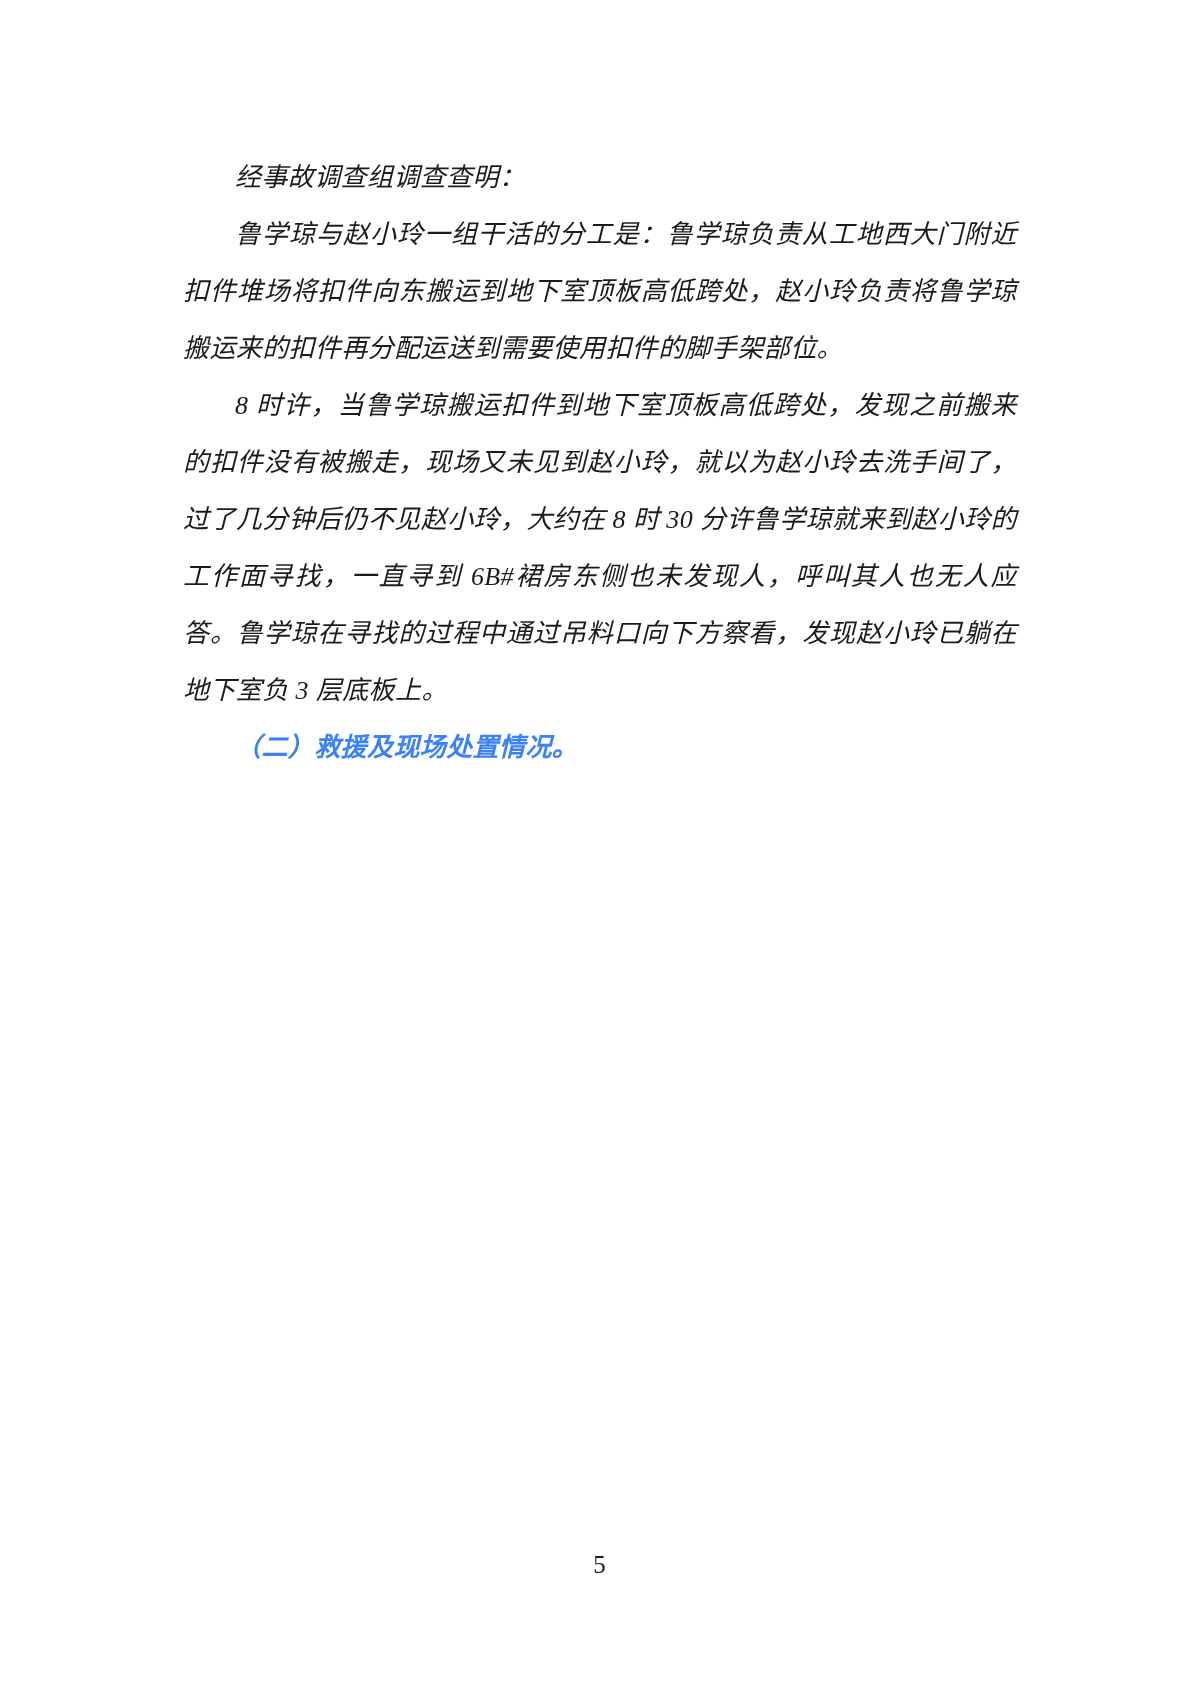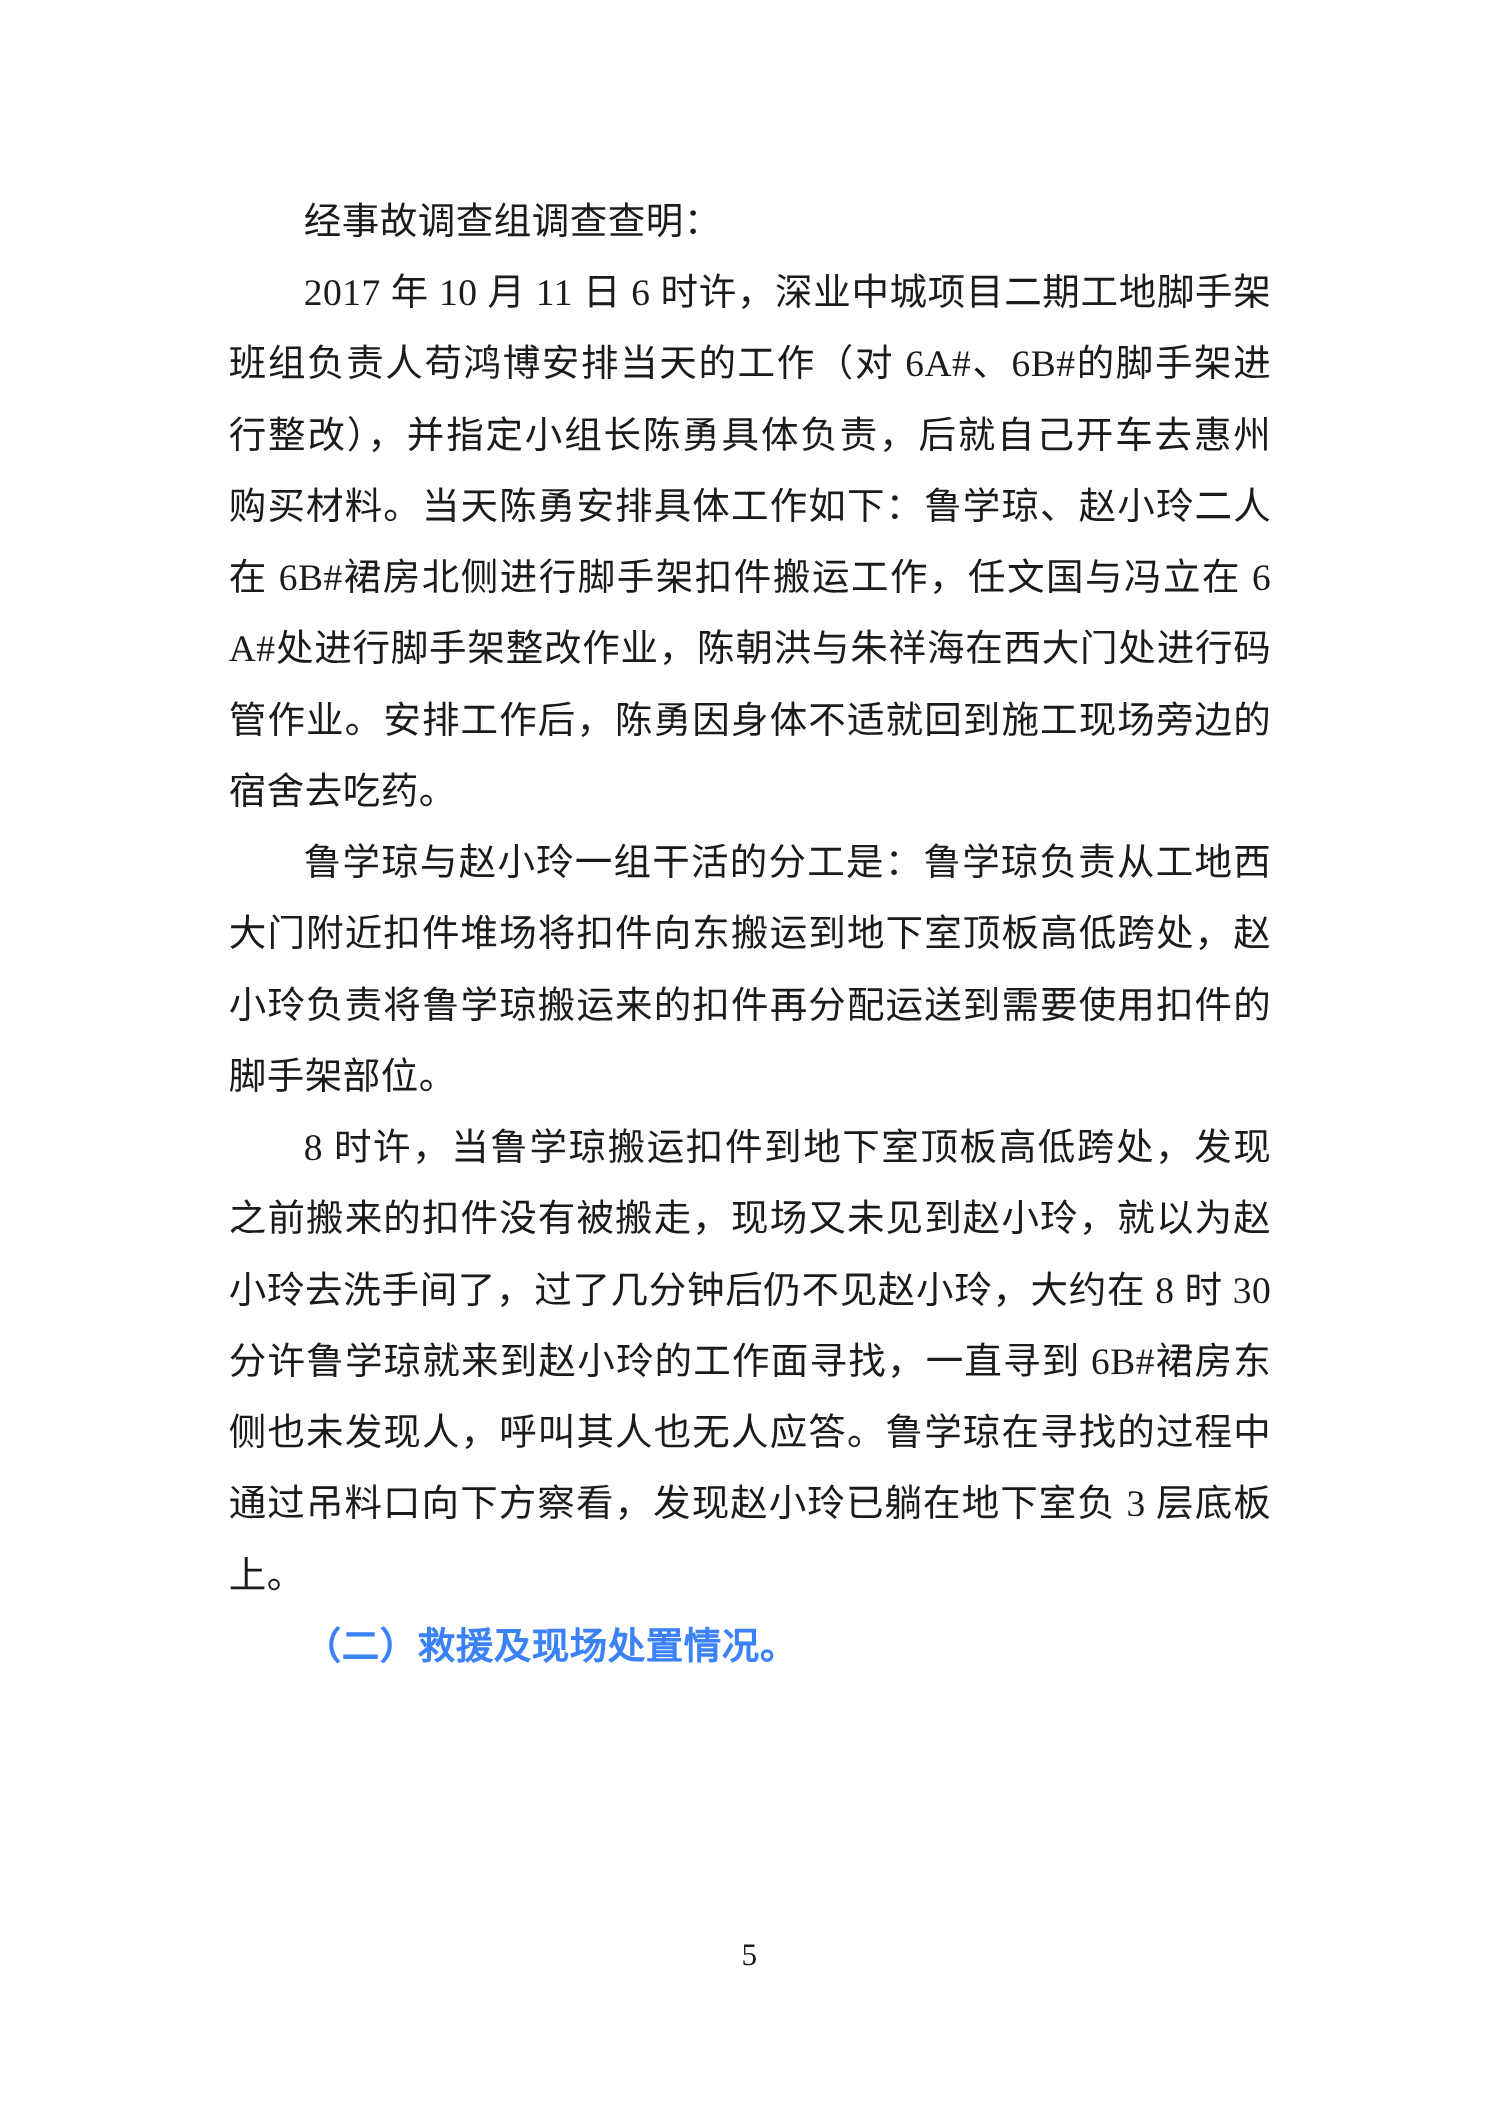--- a/index.html
+++ b/index.html
@@ -21,29 +21,30 @@
   }
   .page-content {
     position: absolute;
     left: 183px;
     top: 149px;
     width: 834px;
   }
   .para {
     margin: 0;
     padding: 0;
-    font-size: 30px;
+    font-size: 26px;
     line-height: 57px;
     color: #1b1b1b;
     text-align: justify;
     text-justify: inter-ideograph;
     text-indent: 2em;
     word-break: break-all;
     letter-spacing: 0.4px;
     font-family: "Liberation Serif", serif;
+    font-style: italic;
   }
   .para.bold {
     font-weight: 700;
     color: #3b82f6;
   }
   .page-number {
     position: absolute;
     top: 1550px;
     left: 0;
     width: 100%;
@@ -53,20 +54,19 @@
     color: #1b1b1b;
     font-family: "Liberation Serif", serif;
   }
 </style>
 </head>
 <body>
 
 <div class="page">
   <div class="page-content">
     <p class="para">经事故调查组调查查明：</p>
-    <p class="para">2017 年 10 月 11 日 6 时许，深业中城项目二期工地脚手架班组负责人苟鸿博安排当天的工作（对 6A#、6B#的脚手架进行整改），并指定小组长陈勇具体负责，后就自己开车去惠州购买材料。当天陈勇安排具体工作如下：鲁学琼、赵小玲二人在 6B#裙房北侧进行脚手架扣件搬运工作，任文国与冯立在 6A#处进行脚手架整改作业，陈朝洪与朱祥海在西大门处进行码管作业。安排工作后，陈勇因身体不适就回到施工现场旁边的宿舍去吃药。</p>
     <p class="para">鲁学琼与赵小玲一组干活的分工是：鲁学琼负责从工地西大门附近扣件堆场将扣件向东搬运到地下室顶板高低跨处，赵小玲负责将鲁学琼搬运来的扣件再分配运送到需要使用扣件的脚手架部位。</p>
     <p class="para">8 时许，当鲁学琼搬运扣件到地下室顶板高低跨处，发现之前搬来的扣件没有被搬走，现场又未见到赵小玲，就以为赵小玲去洗手间了，过了几分钟后仍不见赵小玲，大约在 8 时 30 分许鲁学琼就来到赵小玲的工作面寻找，一直寻到 6B#裙房东侧也未发现人，呼叫其人也无人应答。鲁学琼在寻找的过程中通过吊料口向下方察看，发现赵小玲已躺在地下室负 3 层底板上。</p>
     <p class="para bold">（二）救援及现场处置情况。</p>
   </div>
 
   <div class="page-number">5</div>
 </div>
 
 </body></html>

